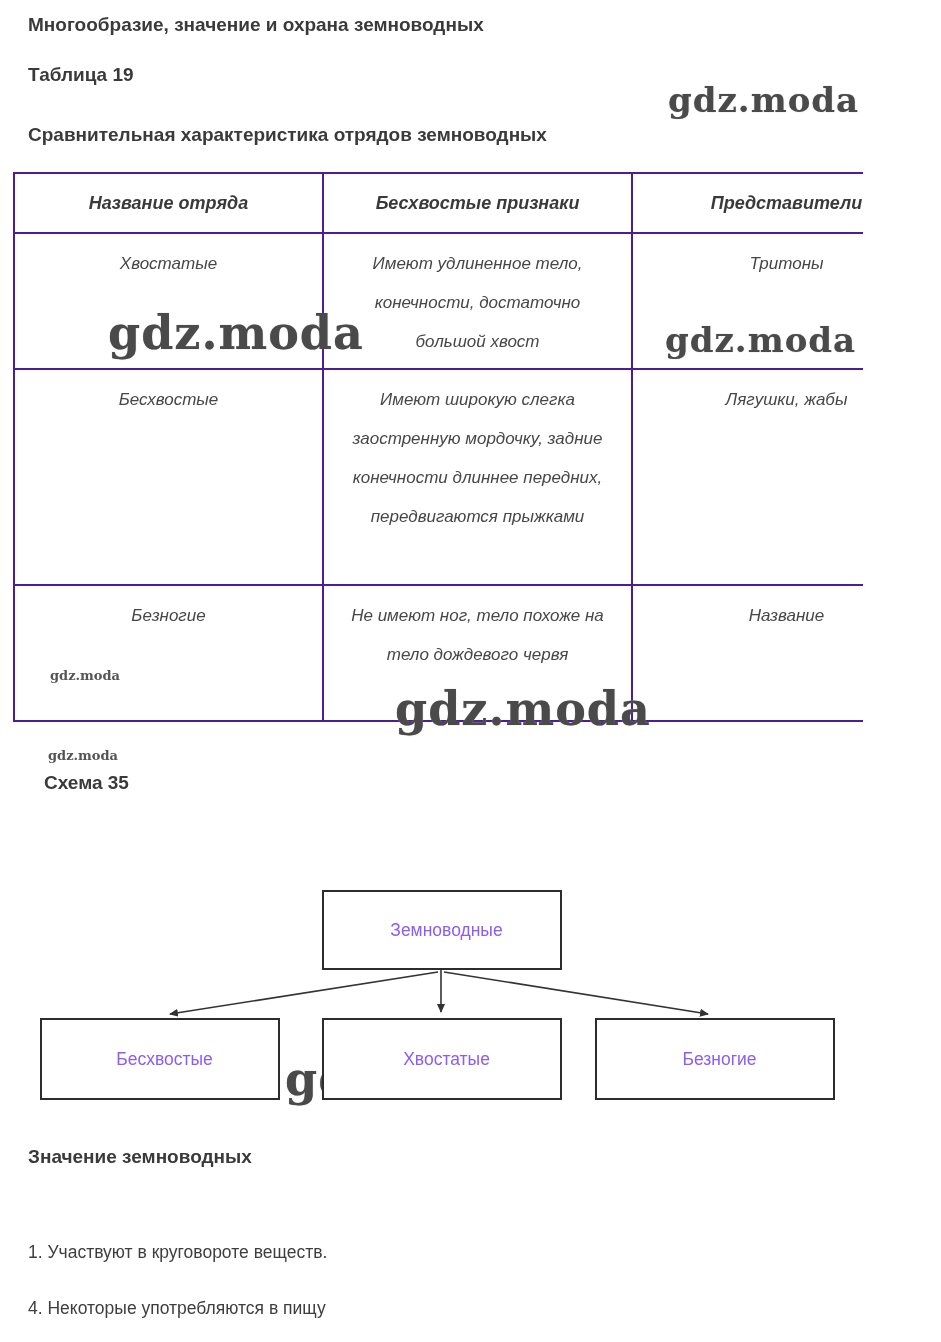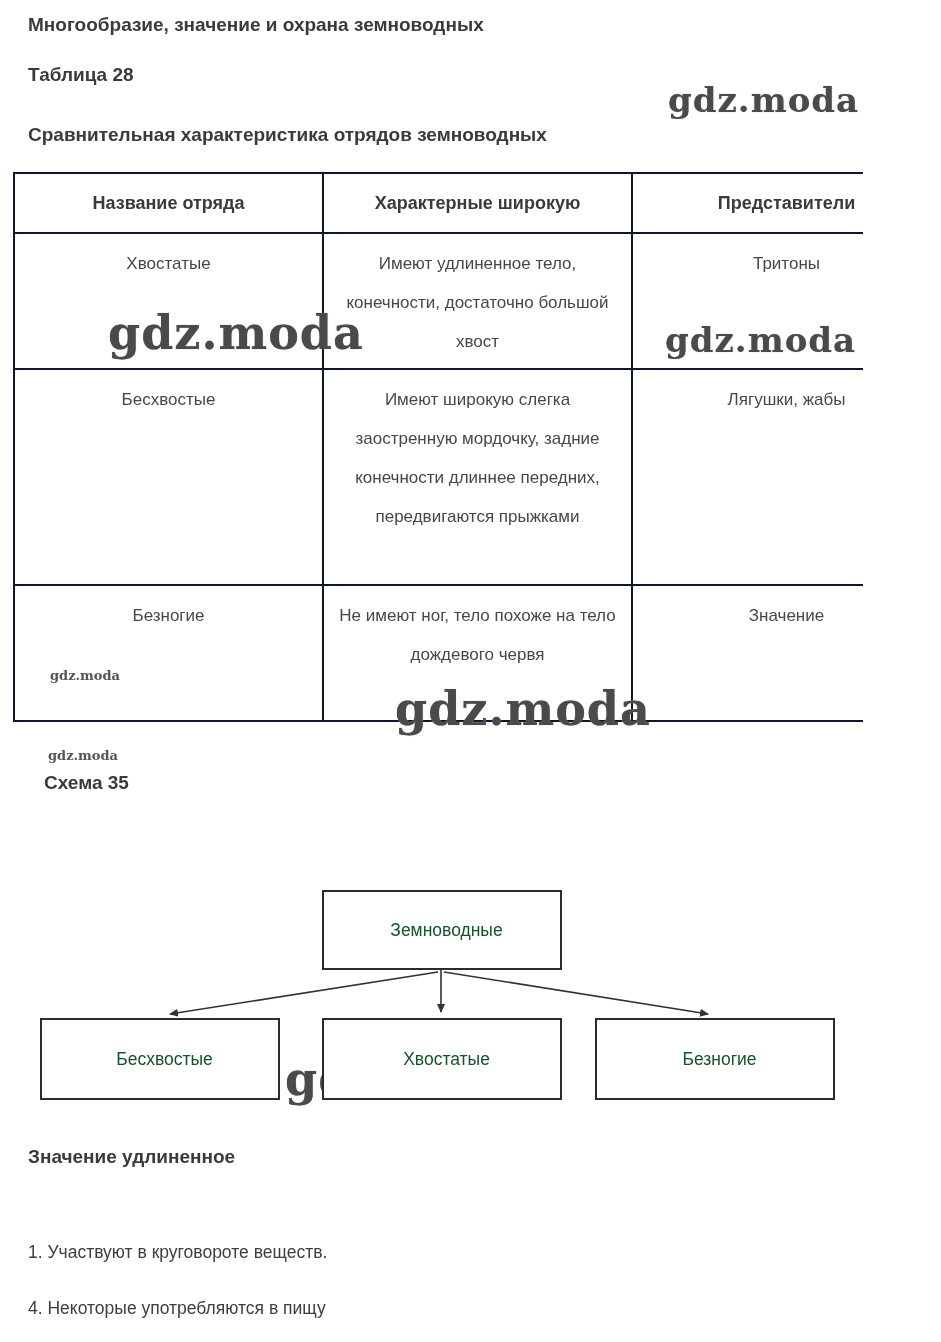--- a/index.html
+++ b/index.html
@@ -26,22 +26,23 @@
     margin-top: 40px;
   }
   
   table.cmp {
     border-collapse: collapse;
     table-layout: fixed;
     width: 915px;
     background: #fff;
   }
   table.cmp th, table.cmp td {
-    border: 2px solid #0f172a;
+    border: 2px solid #4c1d95;
     width: 305px;
+    font-style: italic;
   }
   table.cmp th {
     height: 56px;
     font-size: 18px;
     font-weight: bold;
     color: #3a3a3a;
     text-align: center;
     vertical-align: middle;
   }
   table.cmp td {
@@ -71,60 +72,60 @@
   
   #diagram { position: absolute; left: 0; top: 888px; width: 941px; height: 230px; }
   .dbox {
     position: absolute;
     border: 2px solid #2c2c2c;
     background: #fff;
     display: flex;
     align-items: center;
     justify-content: center;
     font-size: 17.5px;
-    color: #14532d;
+    color: #8b5cf6;
     box-sizing: border-box;
     padding-left: 9px;
   }
   #diagram svg { position: absolute; left: 0; top: 0; }
 </style>
 </head>
 <body>
 
 <div id="page">
 
   <div class="abs heading" style="left:28px; top:14px;">Многообразие, значение и охрана земноводных</div>
 
-  <div class="abs heading" style="left:28px; top:64px;">Таблица 28</div>
+  <div class="abs heading" style="left:28px; top:64px;">Таблица 19</div>
 
   <div class="abs heading" style="left:28px; top:124px;">Сравнительная характеристика отрядов земноводных</div>
 
   <table class="cmp abs" style="left:13px; top:172px;">
     <thead>
       <tr>
         <th>Название отряда</th>
-        <th>Характерные широкую</th>
+        <th>Бесхвостые признаки</th>
         <th>Представители</th>
       </tr>
     </thead>
     <tbody>
       <tr class="r1">
         <td>Хвостатые</td>
         <td>Имеют удлиненное тело, конечности, достаточно большой хвост</td>
         <td>Тритоны</td>
       </tr>
       <tr class="r2">
         <td>Бесхвостые</td>
         <td>Имеют широкую слегка заостренную мордочку, задние конечности длиннее передних, передвигаются прыжками</td>
         <td>Лягушки, жабы</td>
       </tr>
       <tr class="r3">
         <td>Безногие</td>
         <td>Не имеют ног, тело похоже на тело дождевого червя</td>
-        <td>Значение</td>
+        <td>Название</td>
       </tr>
     </tbody>
   </table>
 
   <div class="abs wm wm-md" style="left:668px; top:80px;">gdz.moda</div>
   <div class="abs wm wm-lg" style="left:108px; top:306px;">gdz.moda</div>
   <div class="abs wm wm-md" style="left:665px; top:320px;">gdz.moda</div>
   <div class="abs wm wm-sm" style="left:50px; top:668px;">gdz.moda</div>
   <div class="abs wm wm-lg" style="left:395px; top:682px;">gdz.moda</div>
   <div class="abs wm wm-sm" style="left:48px; top:748px;">gdz.moda</div>
@@ -142,17 +143,17 @@
       <line x1="441" y1="82" x2="441" y2="124" stroke="#333" stroke-width="1.6" marker-end="url(#arw)"></line>
       <line x1="438" y1="84" x2="170" y2="126" stroke="#333" stroke-width="1.6" marker-end="url(#arw)"></line>
       <line x1="444" y1="84" x2="708" y2="126" stroke="#333" stroke-width="1.6" marker-end="url(#arw)"></line>
     </svg>
     <div class="dbox" style="left:322px; top:2px;  width:240px; height:80px;">Земноводные</div>
     <div class="dbox" style="left:40px;  top:130px; width:240px; height:82px;">Бесхвостые</div>
     <div class="dbox" style="left:322px; top:130px; width:240px; height:82px;">Хвостатые</div>
     <div class="dbox" style="left:595px; top:130px; width:240px; height:82px;">Безногие</div>
   </div>
 
-  <div class="abs heading" style="left:28px; top:1146px;">Значение удлиненное</div>
+  <div class="abs heading" style="left:28px; top:1146px;">Значение земноводных</div>
   <div class="abs bodytext" style="left:28px; top:1202px;">1. Участвуют в круговороте веществ.</div>
   <div class="abs bodytext" style="left:28px; top:1258px;">4. Некоторые употребляются в пищу</div>
 
 </div>
 
 </body></html>

